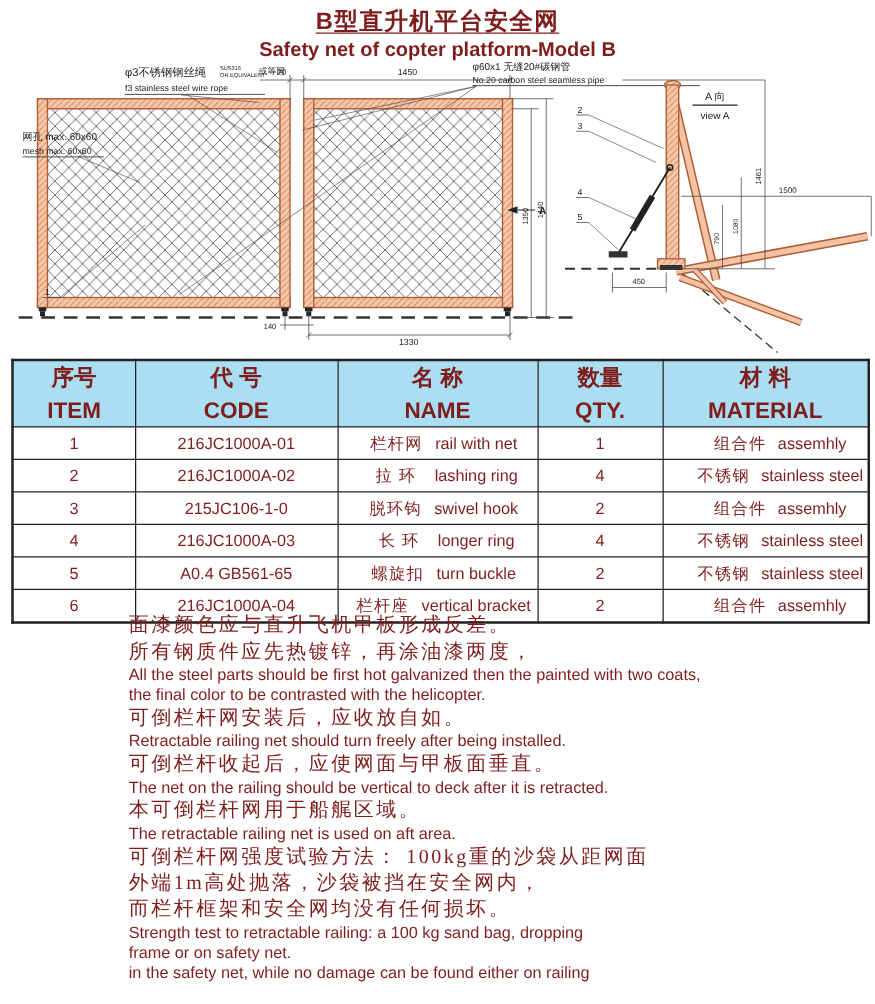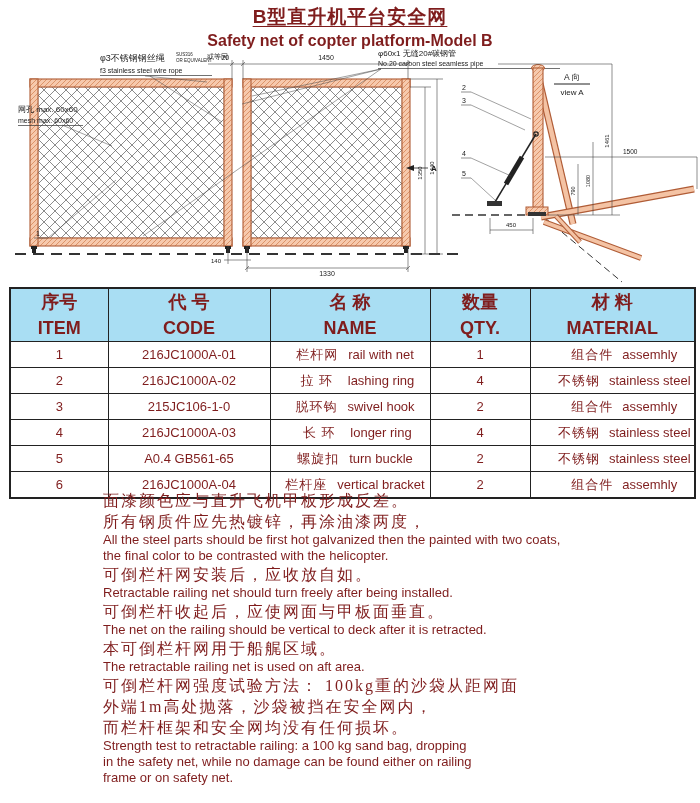--- a/index.html
+++ b/index.html
@@ -292,17 +292,17 @@
     <div class="note-zh">可倒栏杆网安装后，应收放自如。</div>
     <div class="note-en">Retractable railing net should turn freely after being installed.</div>
     <div class="note-zh">可倒栏杆收起后，应使网面与甲板面垂直。</div>
     <div class="note-en">The net on the railing should be vertical to deck after it is retracted.</div>
     <div class="note-zh">本可倒栏杆网用于船艉区域。</div>
     <div class="note-en">The retractable railing net is used on aft area.</div>
     <div class="note-zh">可倒栏杆网强度试验方法：  100kg重的沙袋从距网面</div>
     <div class="note-zh">外端1m高处抛落，沙袋被挡在安全网内，</div>
     <div class="note-zh">而栏杆框架和安全网均没有任何损坏。</div>
     <div class="note-en">Strength test to retractable railing:  a 100 kg sand bag, dropping</div>
+    <div class="note-en">frame or on safety net.</div>
     <div class="note-en">in the safety net, while no damage can be found either on railing</div>
-    <div class="note-en">frame or on safety net.</div>
   </div>
 
 </div>
 
 </body></html>

